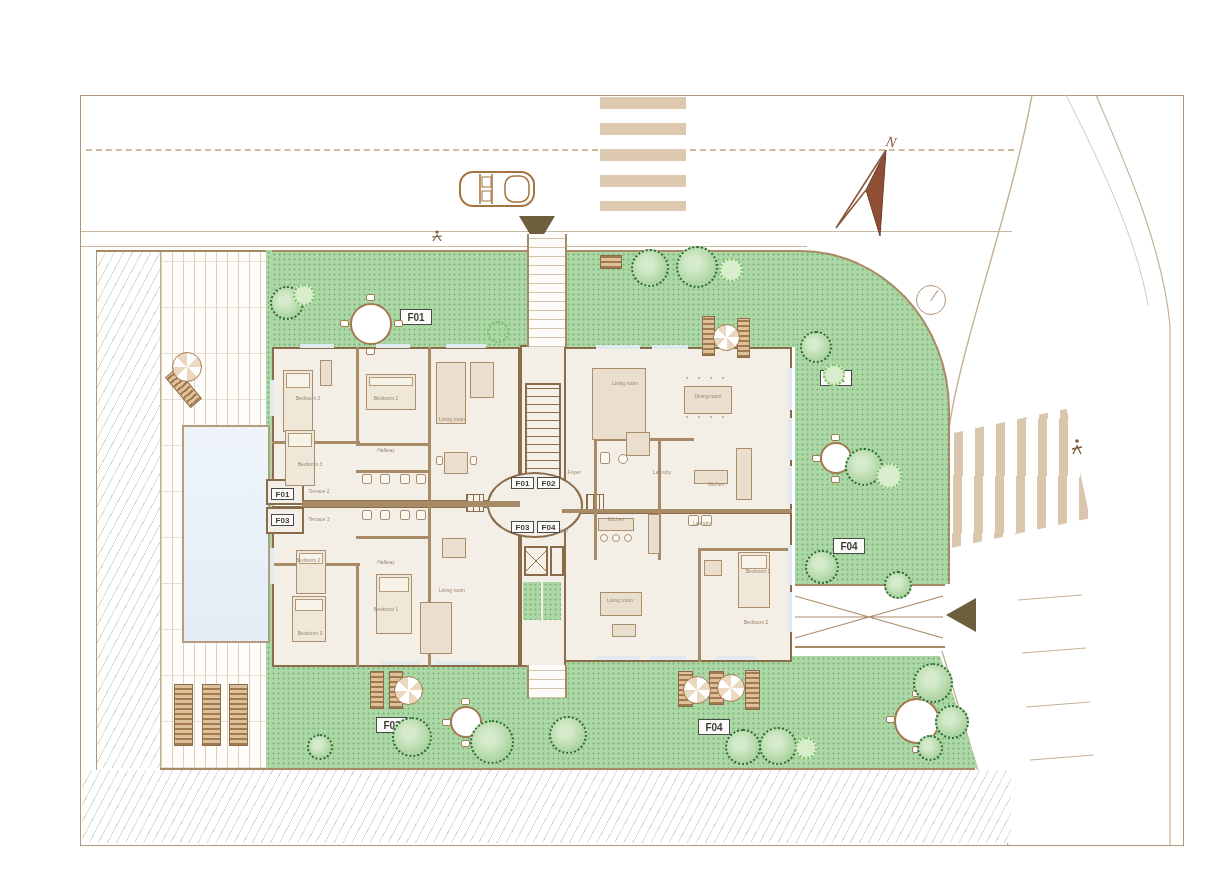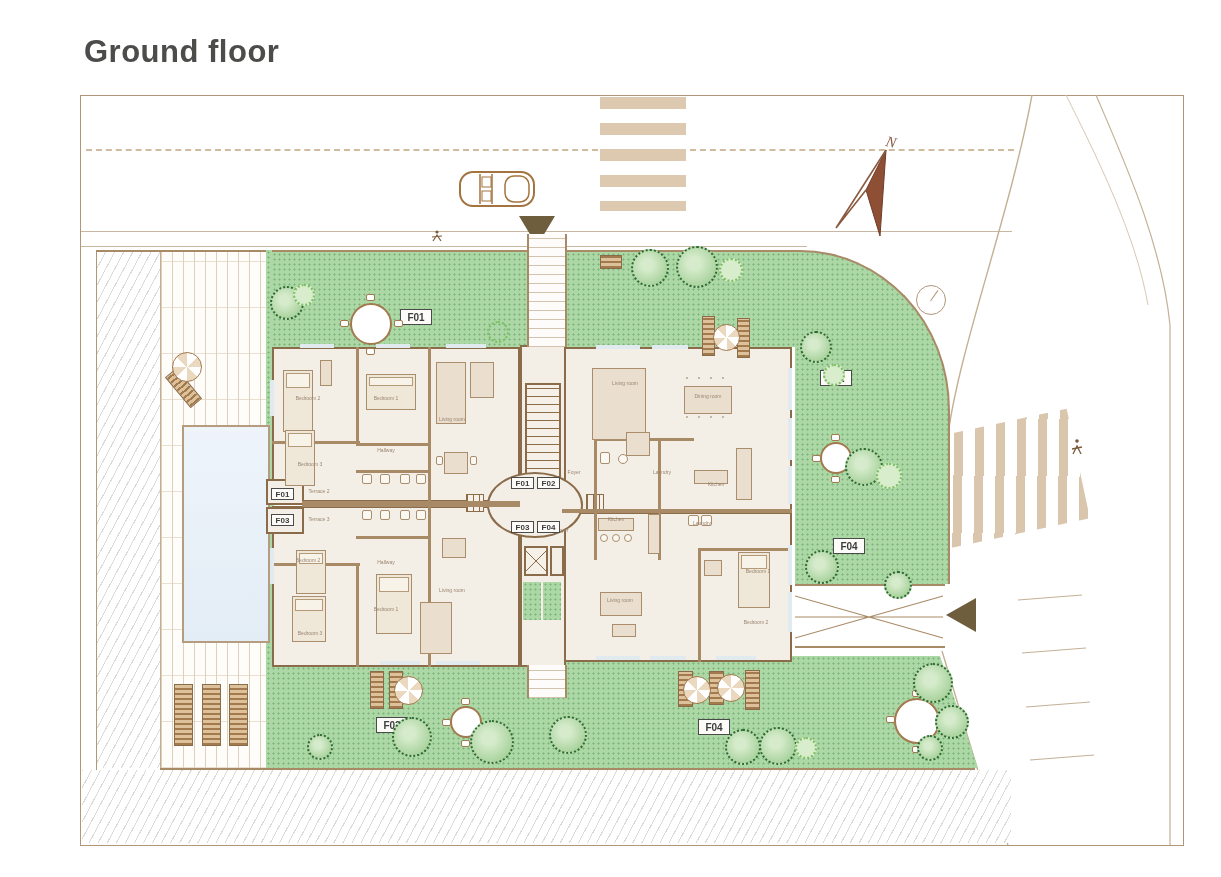--- a/index.html
+++ b/index.html
@@ -60,21 +60,20 @@
   .arrow-left{position:absolute;width:0;height:0;border-top:17px solid transparent;border-bottom:17px solid transparent;border-right:30px solid #6e5e3d;}
   .manhole{position:absolute;width:30px;height:30px;border:1px solid #b39579;border-radius:50%;box-sizing:border-box;}
   .manhole::after{content:"";position:absolute;left:13px;top:2px;width:1px;height:13px;background:#b39579;transform:rotate(35deg);transform-origin:bottom;}
   .north-n{position:absolute;font-family:"Liberation Serif",serif;font-style:italic;font-size:15px;color:#8a5a40;transform:rotate(14deg);}
 </style>
 </head>
 <body>
 
 <div class="screen">
 
-  <div class="title">Ground floor</div>
 
   <div class="frame"></div>
 
   <div class="dash" style="left:86px;top:149px;width:512px;"></div>
   <div class="dash" style="left:690px;top:149px;width:324px;"></div>
   <div class="line" style="left:81px;top:231px;width:931px;height:1px;"></div>
   <div class="line" style="left:81px;top:246px;width:446px;height:1px;"></div>
   <div class="line" style="left:567px;top:246px;width:240px;height:1px;"></div>
   <div class="xwalk-top" style="left:600px;top:97px;width:86px;height:114px;"></div>
 

